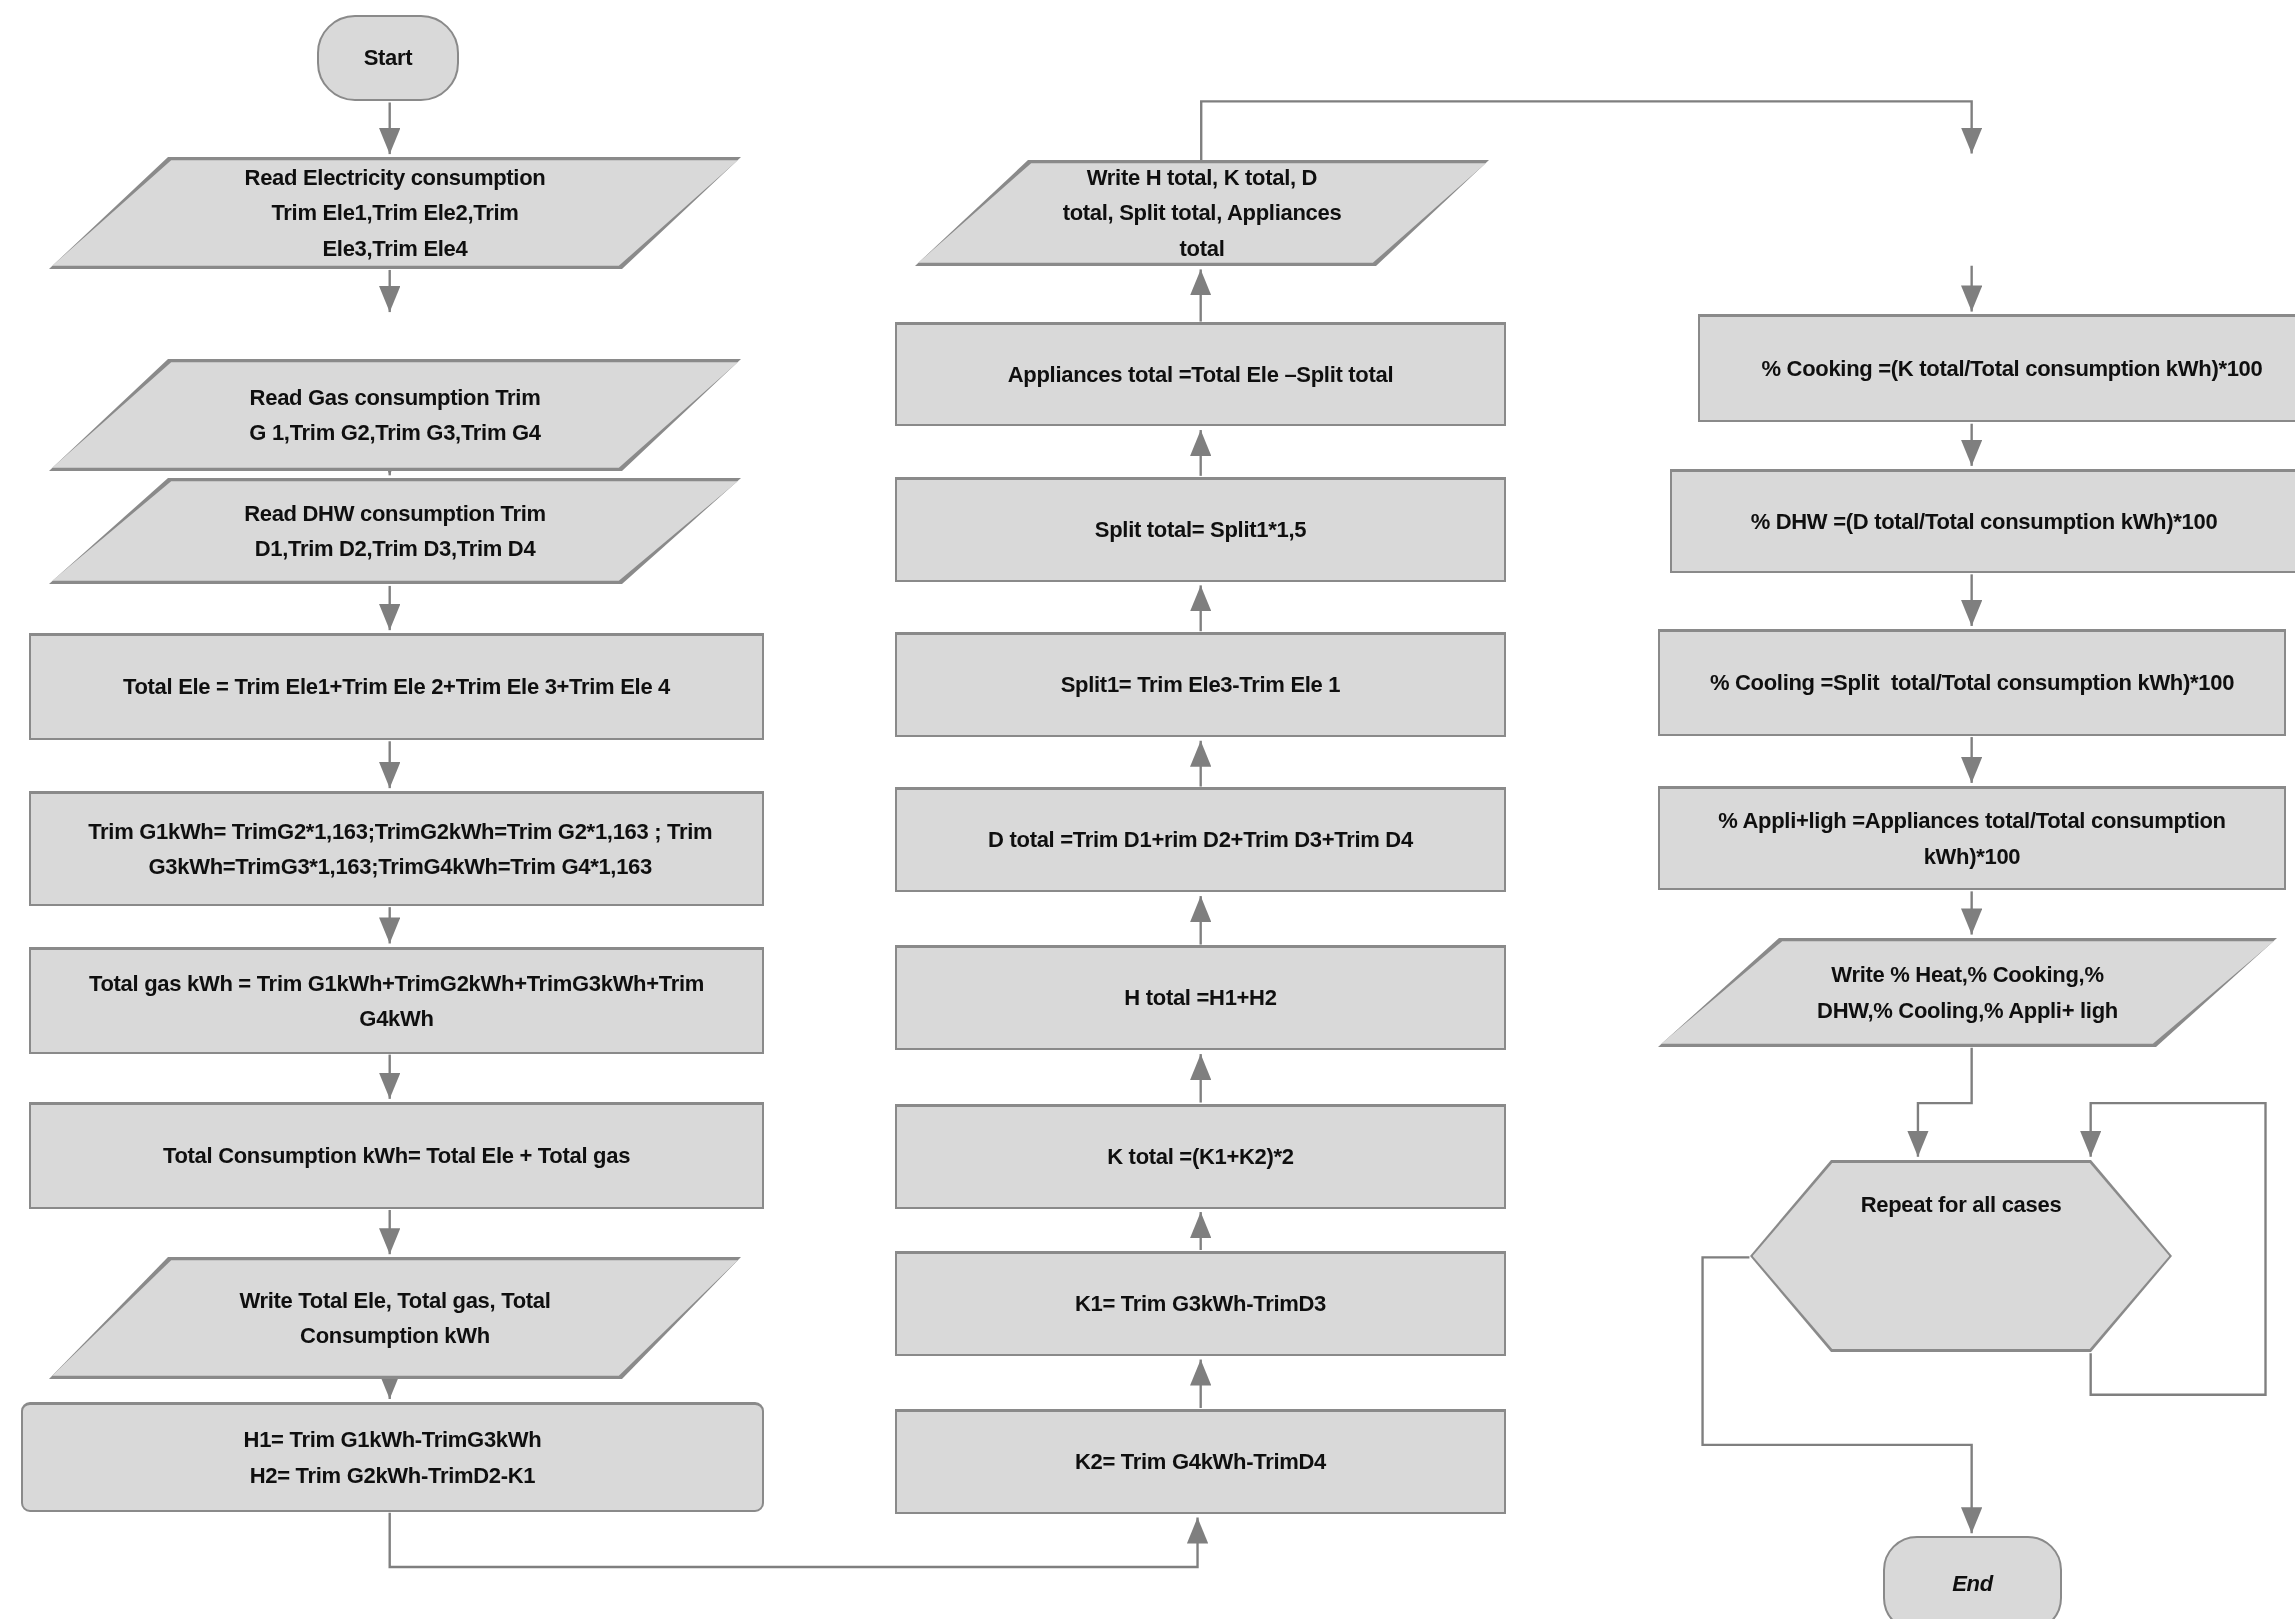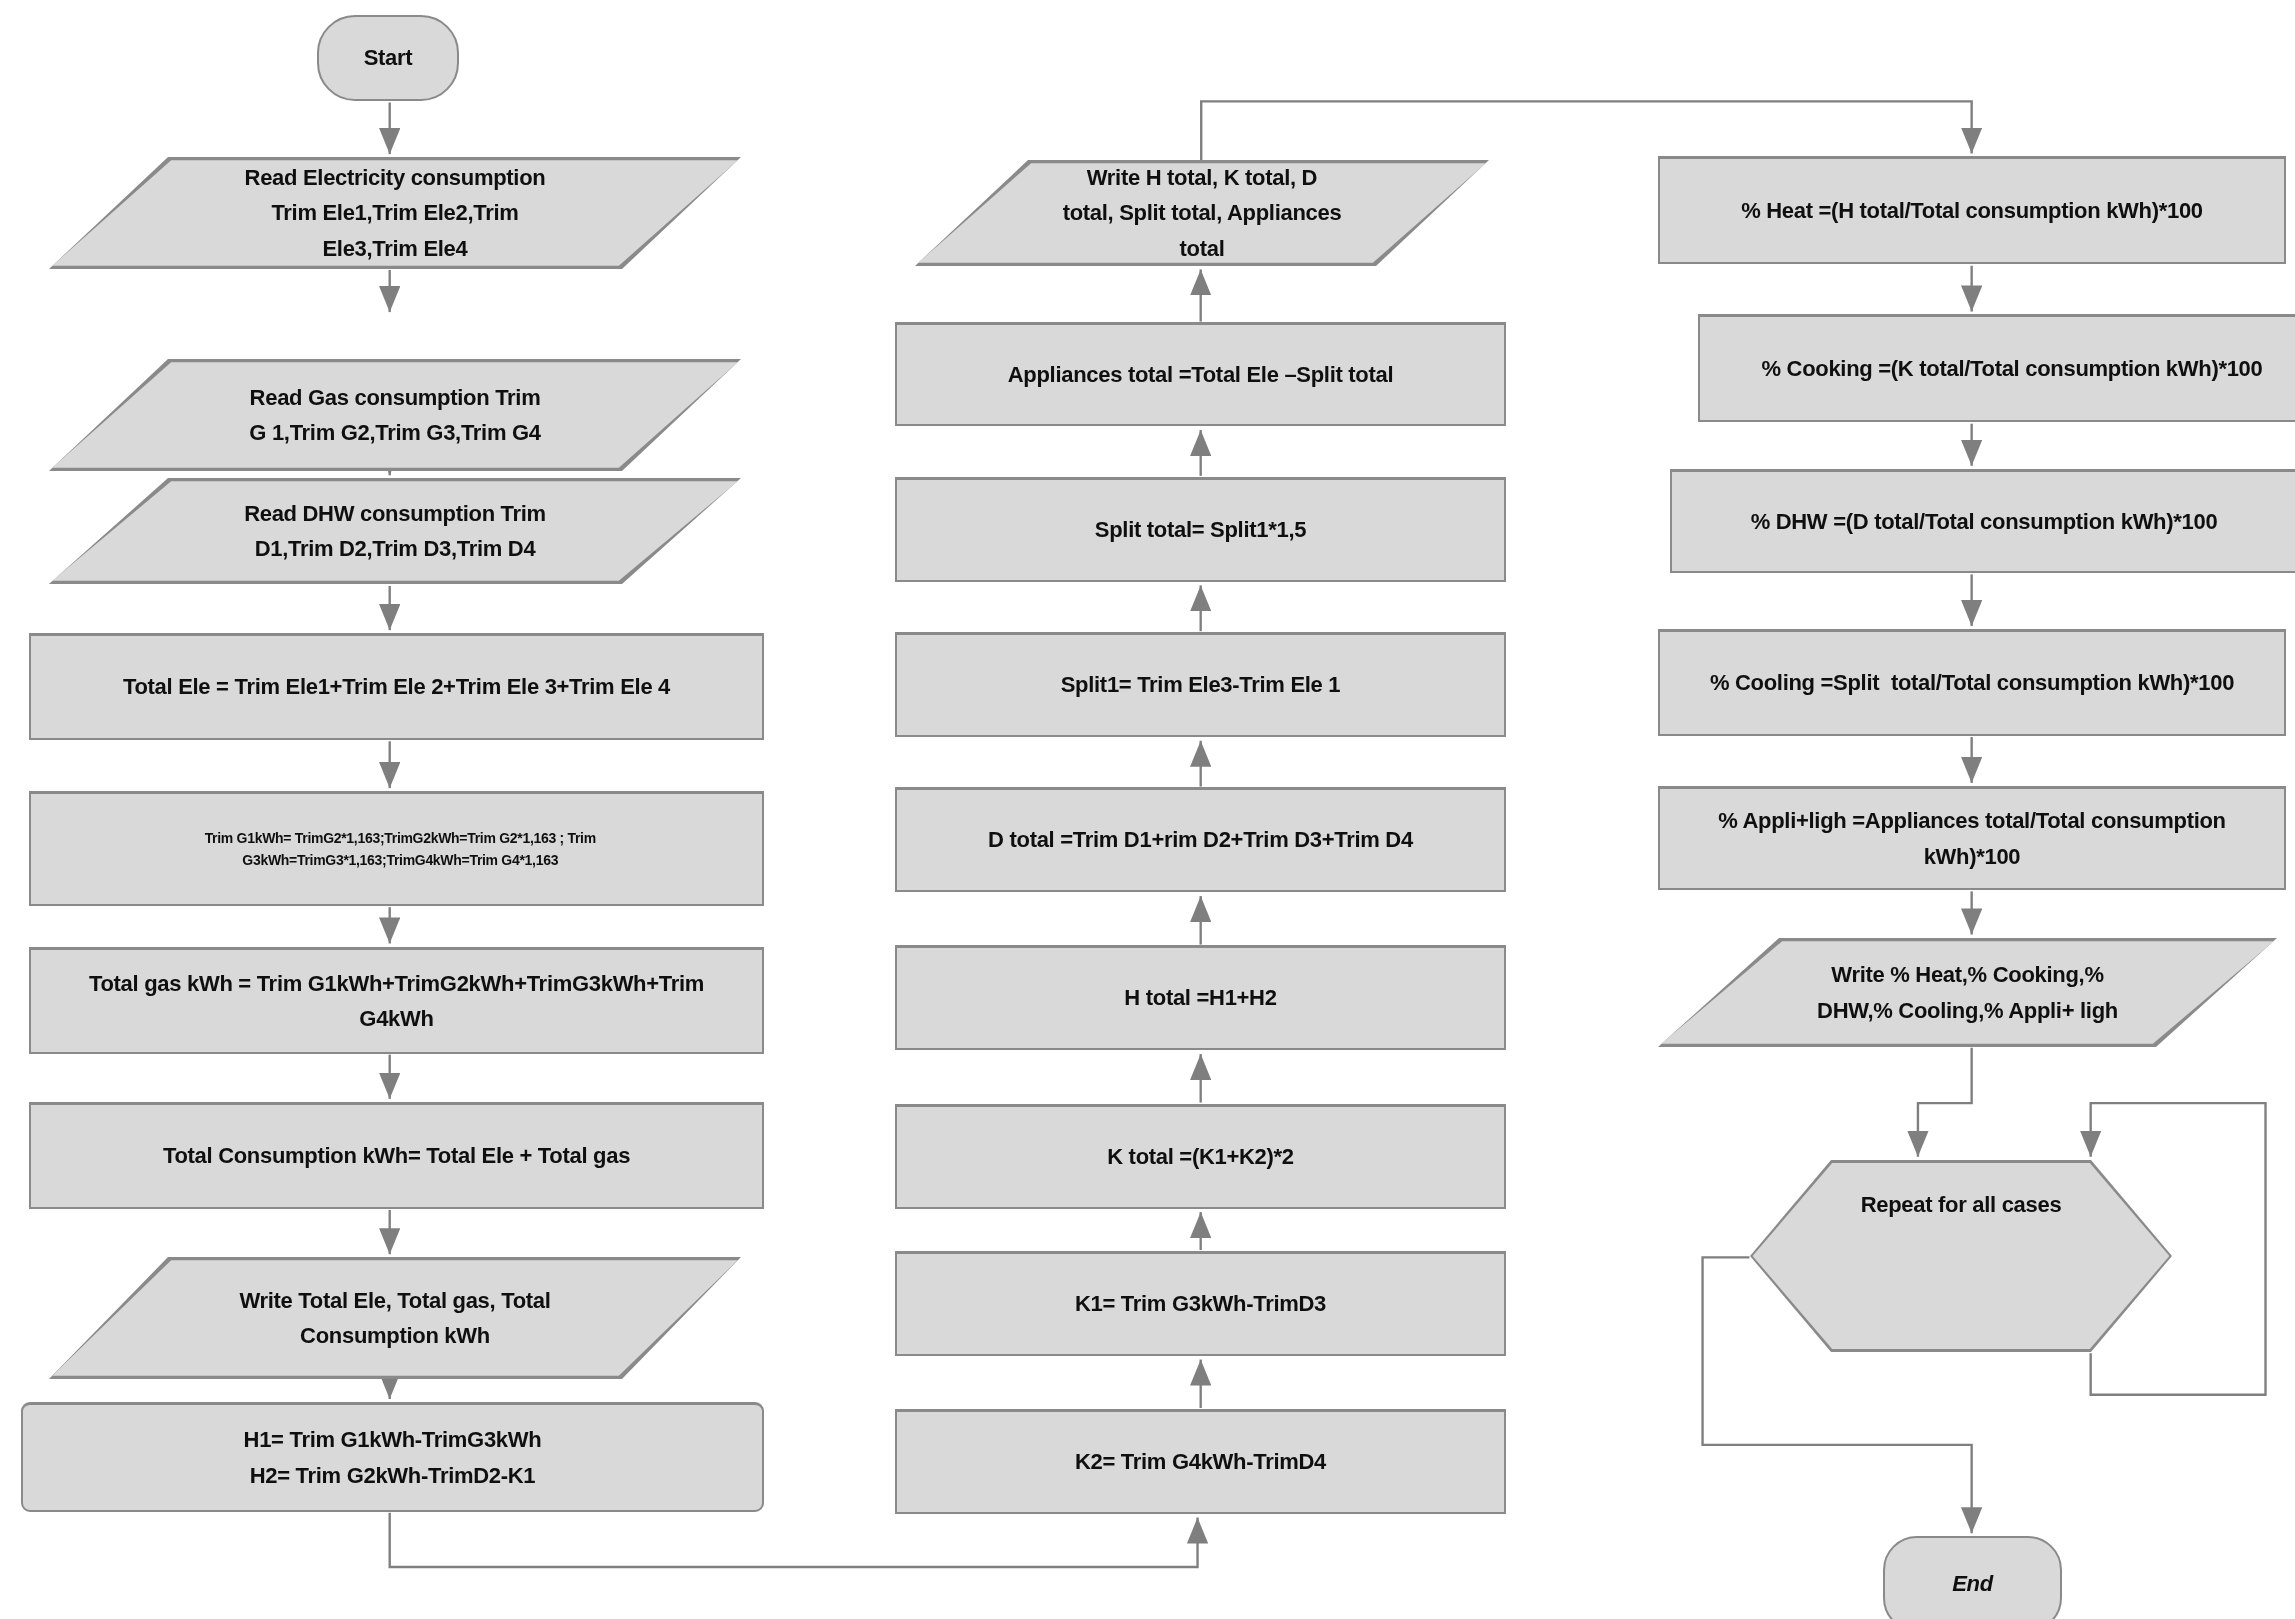--- a/index.html
+++ b/index.html
@@ -15,21 +15,21 @@
     font-family:"Liberation Sans", sans-serif;overflow:hidden;
   }
   .wires{position:absolute;left:0;top:0;}
   .wires polyline{fill:none;stroke:var(--connector);stroke-width:4.5;}
   .node{position:absolute;}
   .label{
     position:absolute;inset:0;display:flex;align-items:center;justify-content:center;
     text-align:center;font-weight:700;font-size:22px;line-height:1.6;letter-spacing:-0.3px;
     color:var(--text);white-space:pre;padding:0 10.5px;z-index:3;
   }
-  .label.dense{font-size:14px;padding-left:18px;}
+  .label.dense{font-size:22px;padding-left:18px;}
   .rect{
     background:var(--node-fill);
     border:2.1px solid var(--node-border);
     border-top-width:3.7px;
     box-sizing:border-box;
   }
   .term{
     background:var(--node-fill);
     border:2.1px solid var(--node-border);
     box-sizing:border-box;
@@ -174,23 +174,20 @@
   </div>
 
   <div class="node io" style="left:915px;top:160px;width:574px;height:106px;--sl:113px;">
     <div class="shape-border"></div>
     <div class="shape-fill"></div>
     <div class="label">Write H total, K total, D
 total, Split total, Appliances
 total</div>
   </div>
 
-  <div class="node rect" style="left:1658px;top:156px;width:628px;height:108px;">
-    <div class="label">% Heat =(H total/Total consumption kWh)*100</div>
-  </div>
 
   <div class="node rect" style="left:1658px;top:314px;width:628px;height:108px;margin-left:40px;">
     <div class="label">% Cooking =(K total/Total consumption kWh)*100</div>
   </div>
 
   <div class="node rect" style="left:1658px;top:469px;width:628px;height:104px;margin-left:12px;">
     <div class="label">% DHW =(D total/Total consumption kWh)*100</div>
   </div>
 
   <div class="node rect" style="left:1658px;top:629px;width:628px;height:107px;">

